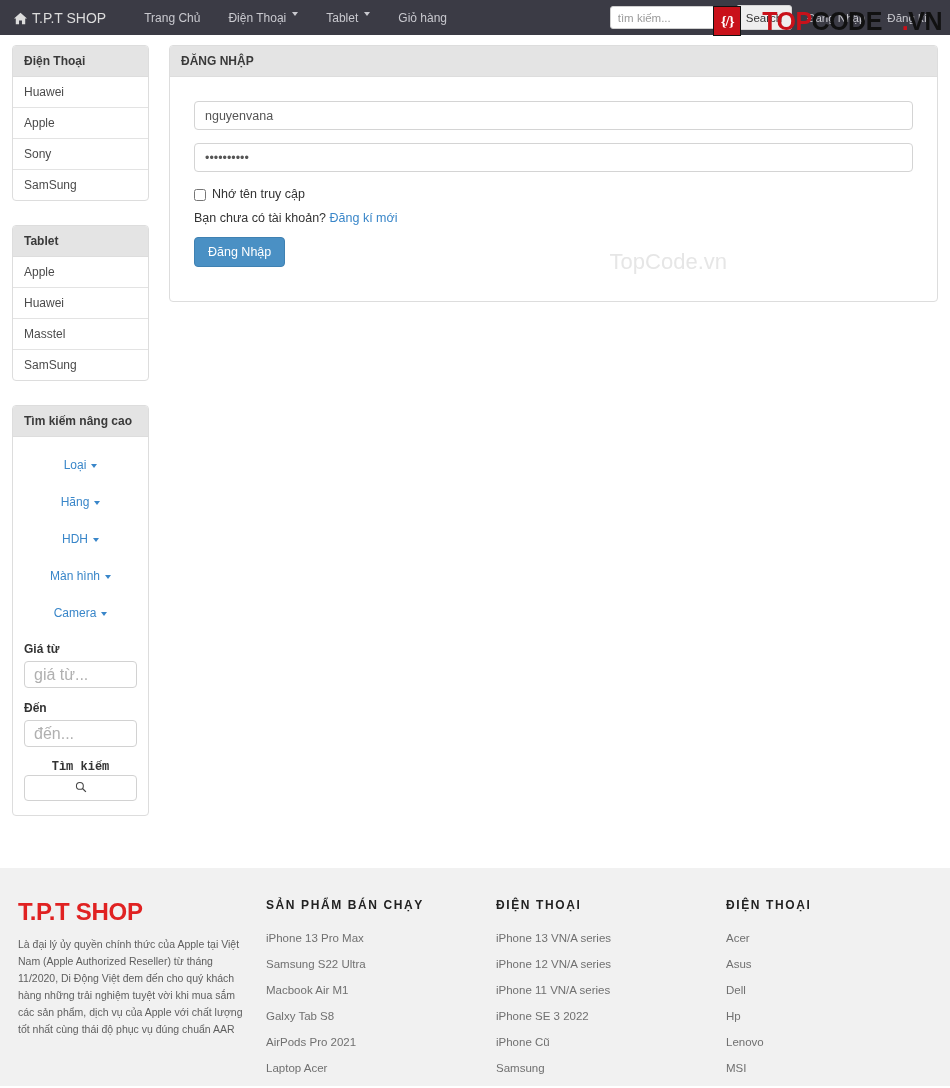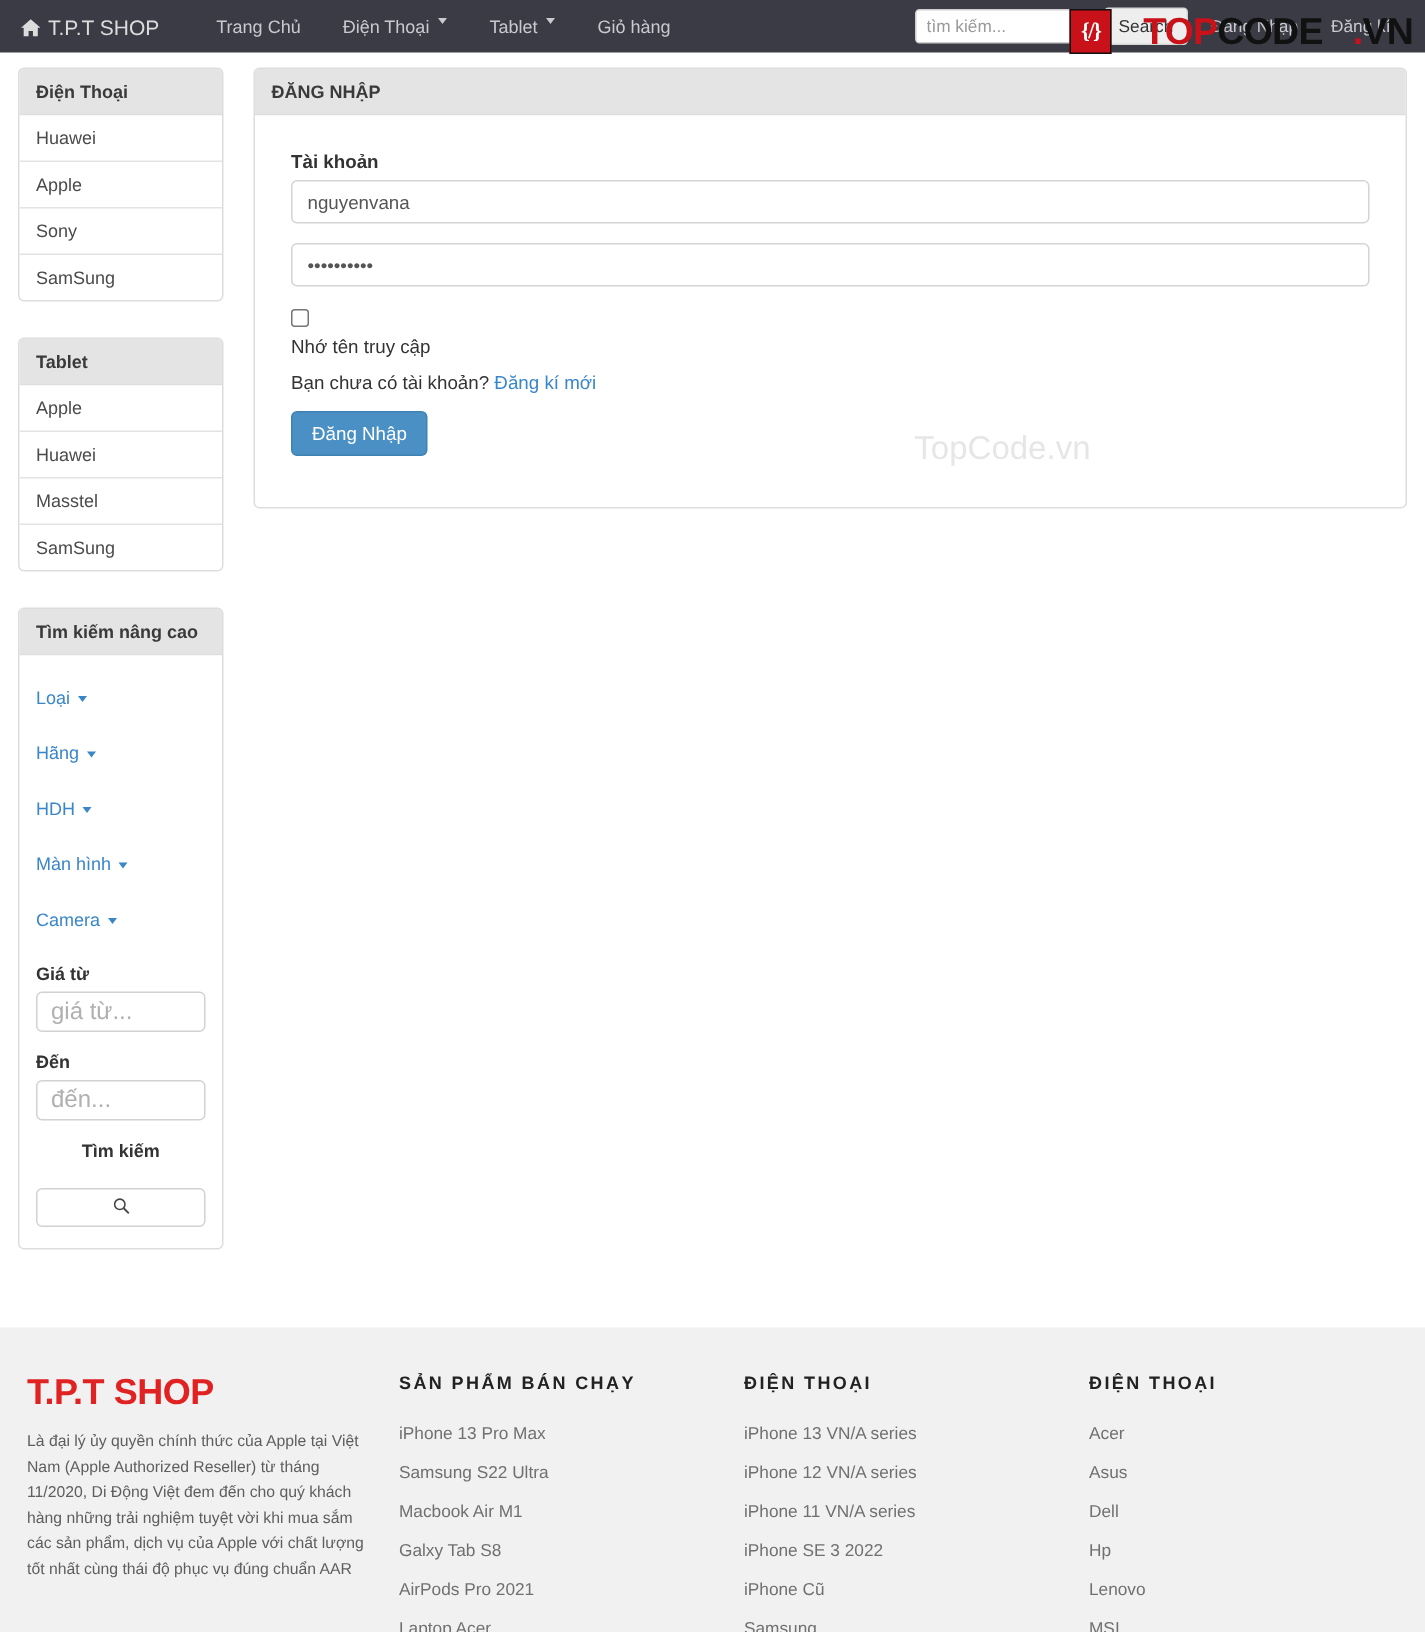--- a/index.html
+++ b/index.html
@@ -149,21 +149,21 @@
   .list-group a {
     display: block;
     padding: 8px 11px;
     font-size: 12px;
     color: #4b4b4b;
     text-decoration: none;
   }
 
   
   .adv-body { padding: 12px 11px 14px 11px; }
-  .adv-drop { margin-bottom: 22px; }
+  .adv-drop { text-align: center; margin-bottom: 22px; }
   .adv-drop:first-child { margin-top: 8px; }
   .adv-drop a {
     color: #3986c9;
     text-decoration: none;
     font-size: 12px;
     display: inline-flex; align-items: center; gap: 3px;
   }
   .adv-drop .caret { border-top-color: #3986c9; }
   .adv-label {
     font-weight: bold;
@@ -180,21 +180,21 @@
     font-size: 16px;
     color: #555;
     background: #fff;
     outline: none;
     margin-bottom: 13px;
     font-family: inherit;
   }
   .adv-input::placeholder { color: #b0b0b0; }
   .adv-submit-label {
     font-weight: bold; font-size: 12px; color: #333;
-    text-align: center; margin-bottom: 18px;
+    text-align: center; margin-bottom: 1px; font-family: Liberation Mono, monospace;
   }
   .adv-submit {
     width: 100%;
     height: 26px;
     background: #fff;
     border: 1px solid #d2d2d2;
     border-radius: 4px;
     cursor: pointer;
     display: flex; align-items: center; justify-content: center;
     color: #444;
@@ -217,25 +217,24 @@
     border-radius: 4px;
     padding: 3px 10px;
     font-size: 12.5px;
     color: #555;
     background: #fff;
     outline: none;
     margin-bottom: 13px;
     font-family: inherit;
   }
   .checkbox-row {
-    display: flex; align-items: flex-start; gap: 6px;
+    display: flex; align-items: flex-end; gap: 6px;
     margin: 2px 0 10px 0;
     font-size: 12.5px;
     color: #333;
-    flex-direction: column;
   }
   .checkbox-row input[type=checkbox] { margin: 0; width: 12px; height: 12px; }
   .register-row { font-size: 12.5px; color: #333; margin-bottom: 12px; }
   .register-row a { color: #3986c9; text-decoration: none; }
   .btn-primary {
     background: #4a90c4;
     border: 1px solid #3f81b2;
     border-radius: 4px;
     color: #fff;
     font-size: 12.5px;
@@ -435,21 +434,20 @@
           </button>
         </div>
       </div>
     </div>
 
     <div class="content">
       <div class="panel login-panel">
         <div class="panel-heading">ĐĂNG NHẬP</div>
         <div class="login-body">
 
-          <label class="form-label">Tài khoản</label>
           <input class="form-control" type="text" value="nguyenvana" style="">
 
           <input class="form-control" type="text" value="••••••••••" style="">
 
           <div class="checkbox-row">
             <input type="checkbox" style="">
             <span>Nhớ tên truy cập</span>
           </div>
 
           <div class="register-row">

